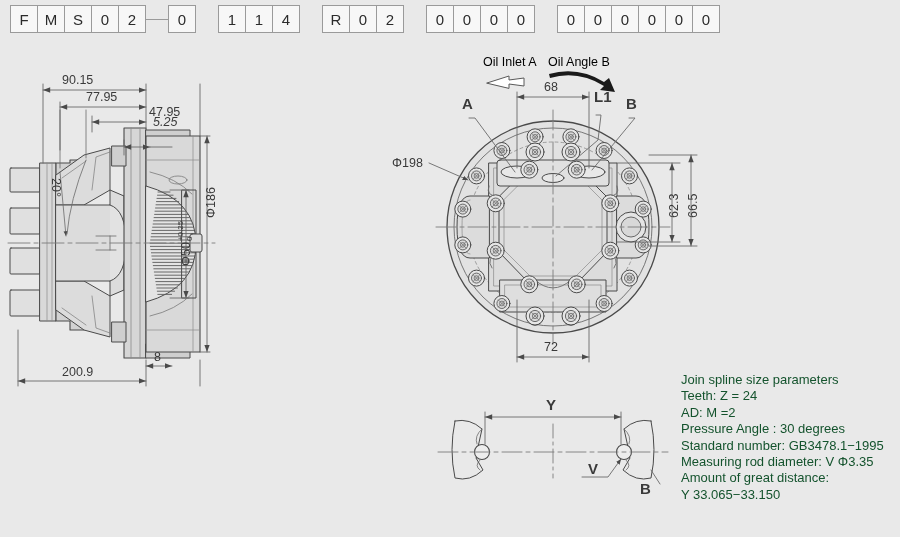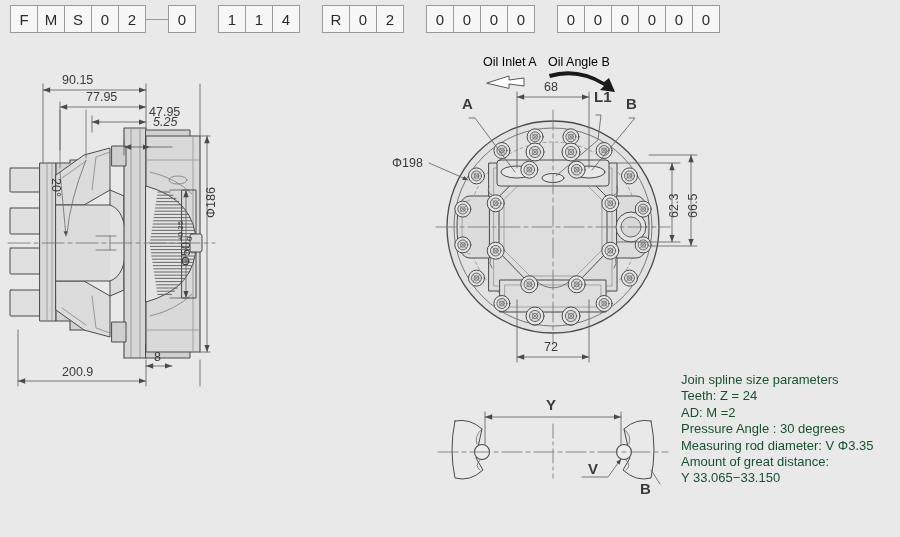--- a/index.html
+++ b/index.html
@@ -609,18 +609,19 @@
 
   <div class="dim big" style="left:546px;top:397px;">Y</div>
   <div class="dim big" style="left:588px;top:461px;">V</div>
   <div class="dim big" style="left:640px;top:481px;">B</div>
 
   <div class="spec" id="specBlock">
       <div>Join spline size parameters</div>
       <div>Teeth:  Z = 24</div>
       <div>AD: M =2</div>
       <div>Pressure Angle : 30 degrees</div>
+      <div>Standard number: GB3478.1−1995</div>
       <div>Measuring rod diameter: V Φ3.35</div>
       <div>Amount of great distance:</div>
       <div>Y 33.065−33.150</div>
     </div>
 
 </div>
 
 </body></html>

